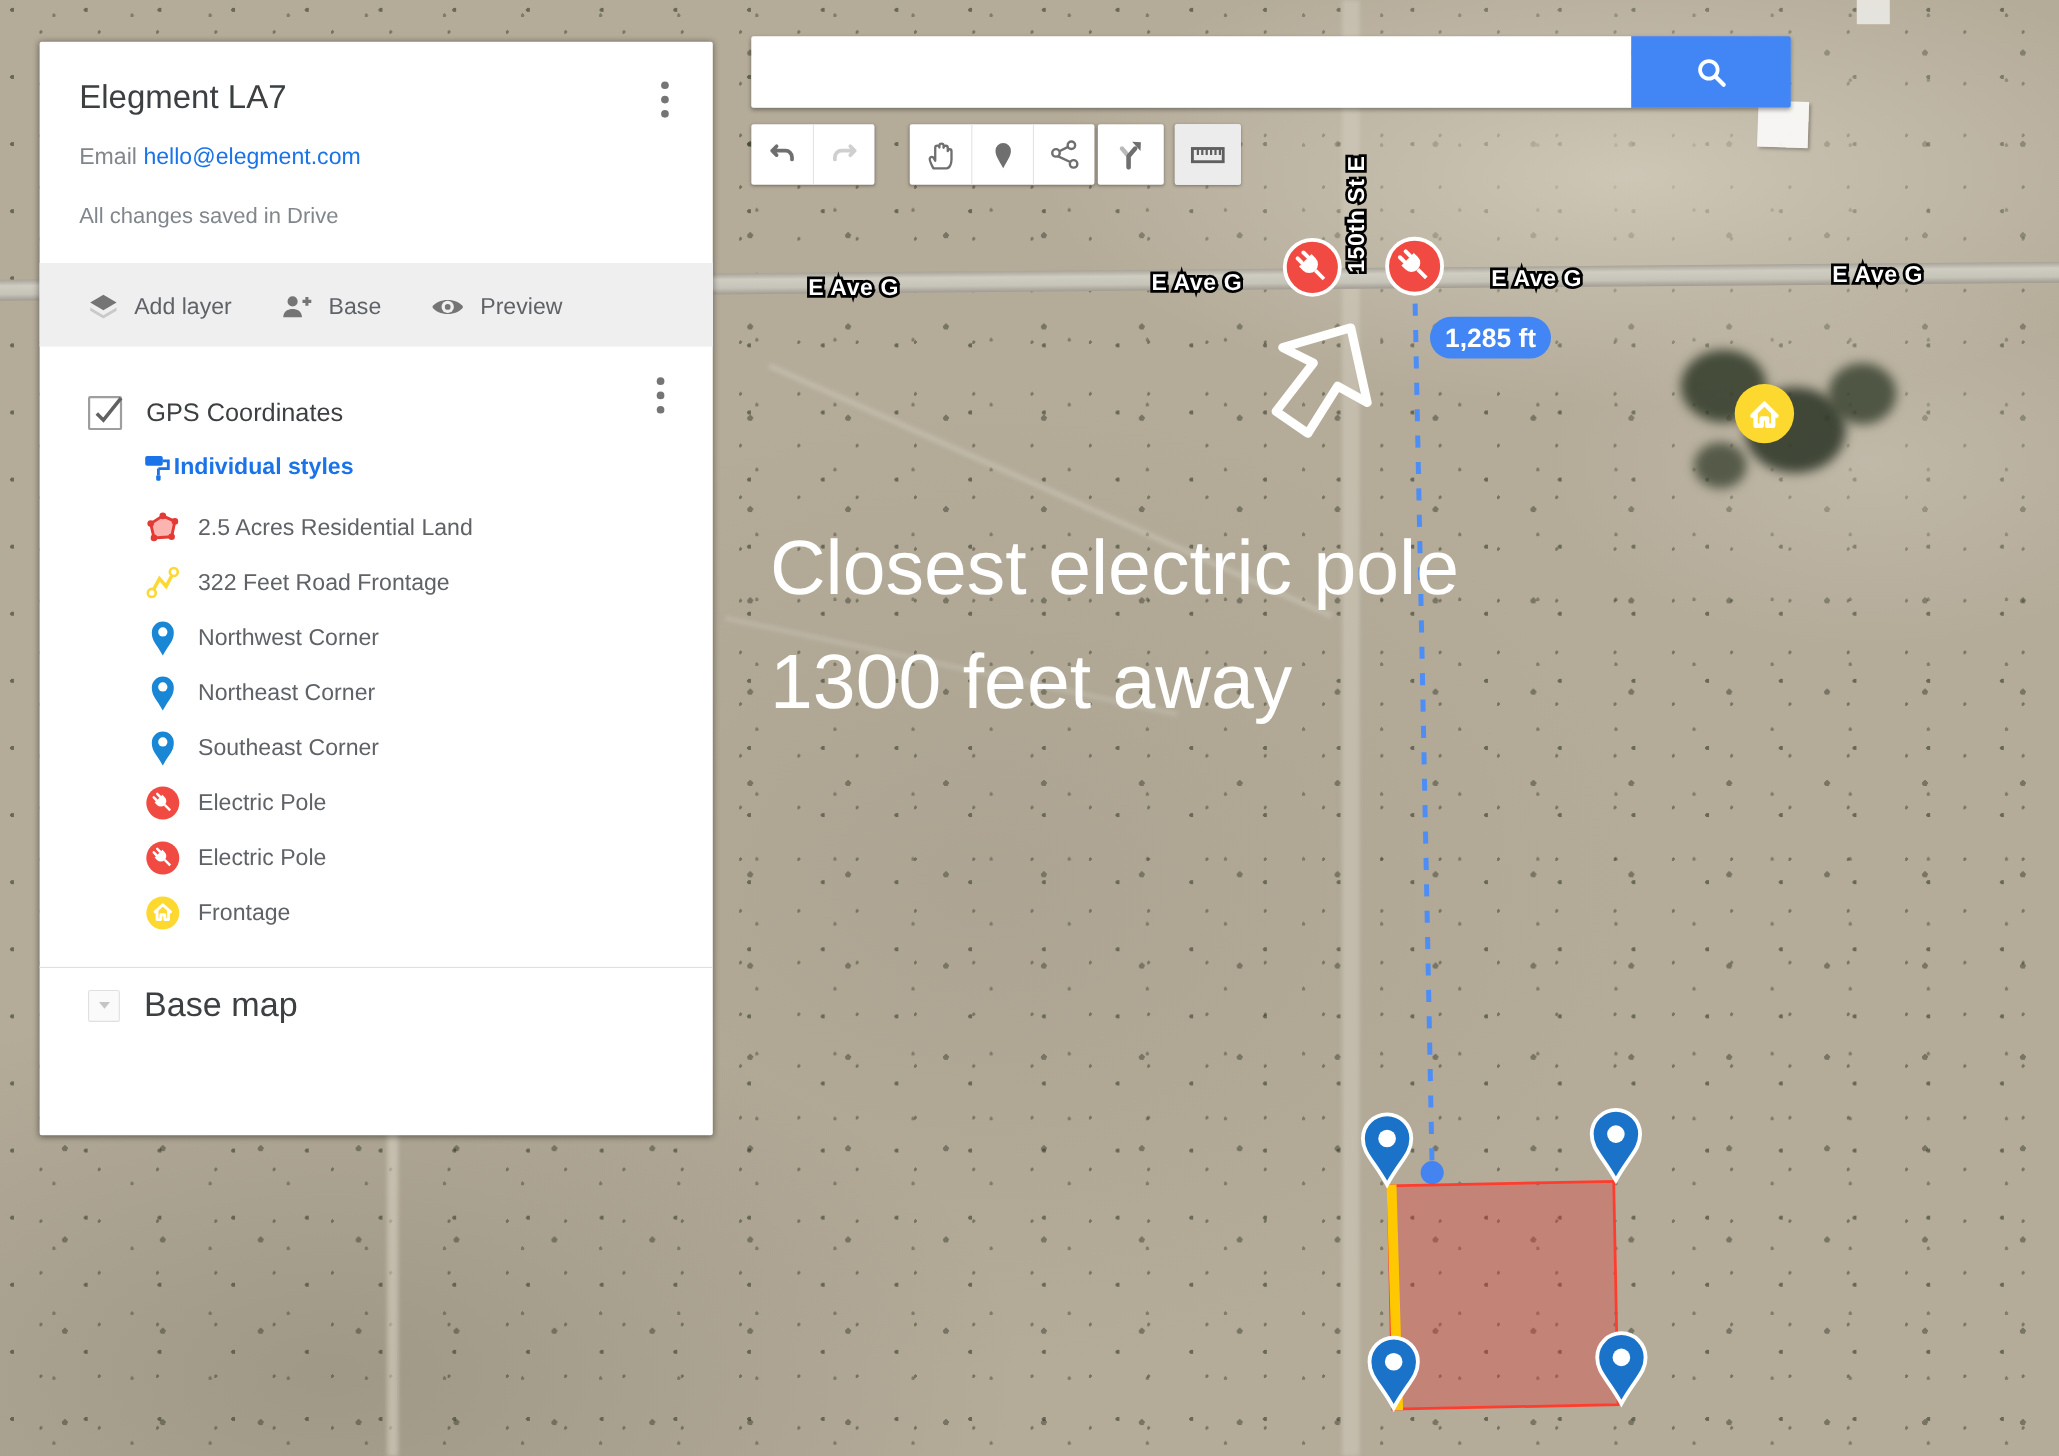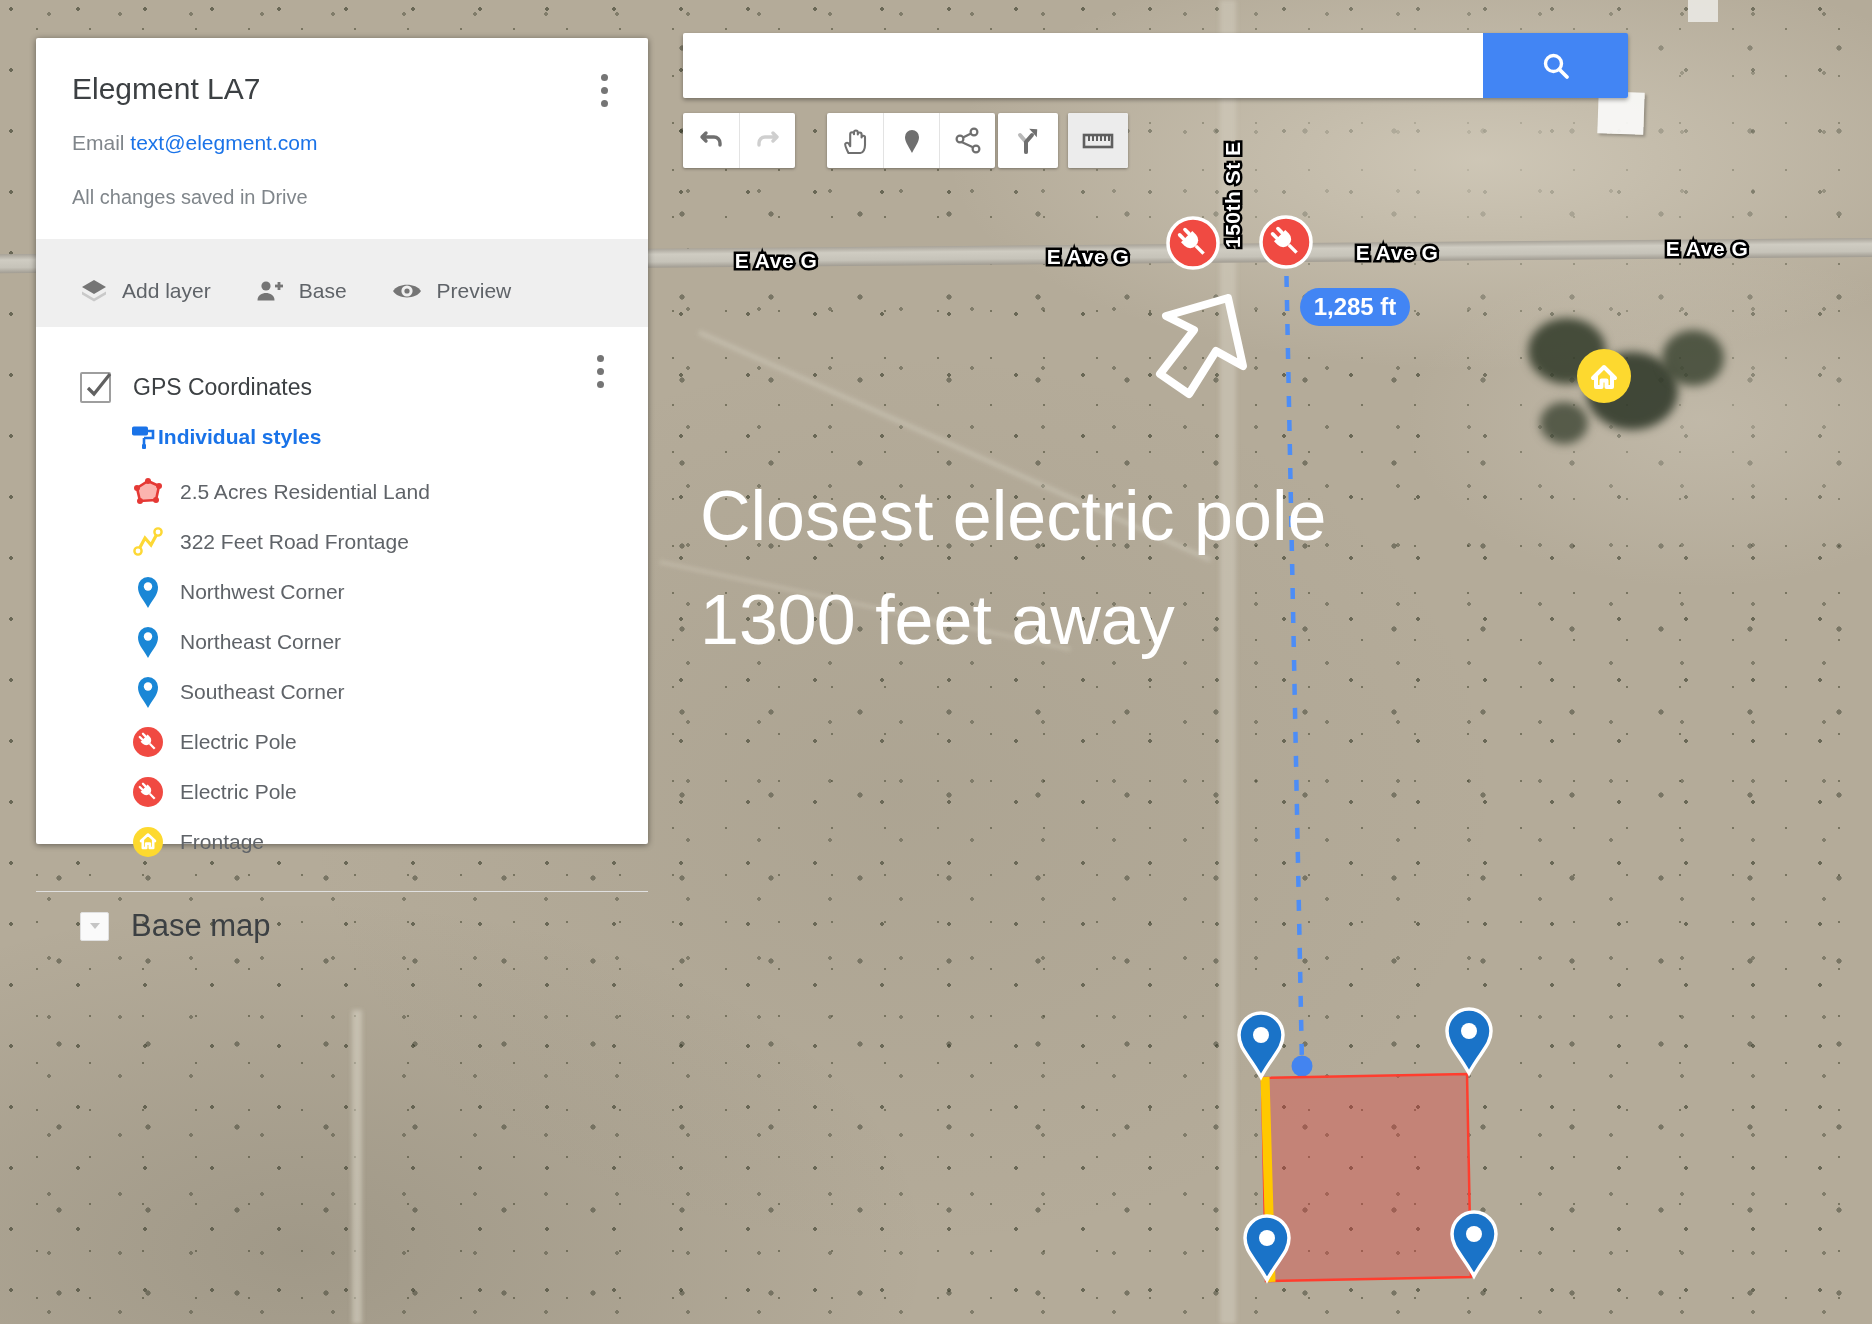--- a/index.html
+++ b/index.html
@@ -45,33 +45,33 @@
   .search-btn{width:145px;height:65px;background:#4285f4;border:none;cursor:pointer;
     border-radius:0 2px 2px 0;display:flex;align-items:center;justify-content:center;}
   
   .tb-group{position:absolute;top:113px;height:55px;background:#fff;border-radius:2px;
     box-shadow:0 1px 3px rgba(0,0,0,.35);display:flex;}
   .tb-btn{width:56px;height:55px;display:flex;align-items:center;justify-content:center;
     border:none;background:transparent;cursor:pointer;}
   .tb-btn + .tb-btn{border-left:1px solid #e3e3e3;}
   .tb-btn.selected{background:#ececec;border-radius:2px;}
   
-  .panel{position:absolute;left:36px;top:38px;width:612px;height:806px;background:#fff;
+  .panel{position:absolute;left:36px;top:38px;width:612px;height:994px;background:#fff;
     box-shadow:0 1px 6px rgba(0,0,0,.45);border-radius:2px;}
   .panel-header{position:relative;padding:34px 36px 0 36px;}
   .panel-title{font-size:30px;color:#3c4043;margin:0 0 22px 0;font-weight:400;}
   .contact{font-size:21px;color:#80868b;line-height:30px;}
   .contact a{color:#1a73e8;text-decoration:none;}
   .saved{font-size:20px;color:#80868b;margin-top:28px;}
   .kebab{position:absolute;display:flex;flex-direction:column;gap:6px;cursor:pointer;
     background:none;border:none;padding:6px;}
   .kebab span{width:7px;height:7px;border-radius:50%;background:#757575;display:block;}
   .kebab-top{right:34px;top:30px;}
   .actions{margin-top:30px;height:72px;background:#efefef;display:flex;align-items:center;
-    padding:16px 0 0 44px;gap:0;}
+    padding:4px 0 0 44px;gap:0;}
   .action{display:flex;align-items:center;gap:14px;border:none;background:none;cursor:pointer;
     font-size:21px;color:#5f6368;font-family:inherit;padding:0;margin-right:44px;}
   .layer-head{position:relative;display:flex;align-items:center;gap:22px;padding:45px 36px 0 44px;}
   .checkbox{width:27px;height:27px;border:2px solid #9e9e9e;border-radius:2px;position:relative;
     background:#fff;cursor:pointer;flex:none;}
   .checkbox svg{position:absolute;left:2px;top:-6px;overflow:visible;}
   .layer-name{font-size:23px;color:#3c4043;}
   .kebab-layer{right:38px;top:22px;}
   .styles-row{display:flex;align-items:center;gap:0;padding:20px 0 6px 94px;cursor:pointer;}
   .styles-link{color:#1a73e8;font-weight:bold;font-size:21px;}
@@ -248,21 +248,21 @@
 <div class="panel">
   <div class="panel-header">
     <h1 class="panel-title">Elegment LA7</h1>
     <button class="kebab kebab-top">
       <span></span>
         <span></span>
         <span></span>
     </button>
     <div class="contact">
       <div>
-        <span>Email </span><a href="#">text@elegment.com</a>
+        <span>Email </span><a href="#">hello@elegment.com</a>
       </div>
     </div>
     <div class="saved">All changes saved in Drive</div>
   </div>
 
   <div class="actions">
     <button class="action">
       <svg width="28" height="28" viewBox="0 0 28 28">
         <path d="M14,3 L26,10 L14,17 L2,10 Z" fill="#757575"></path>
         <path d="M2,14.5 L14,21.5 L26,14.5 L26,17.5 L14,24.5 L2,17.5 Z" fill="#c9c9c9"></path>

